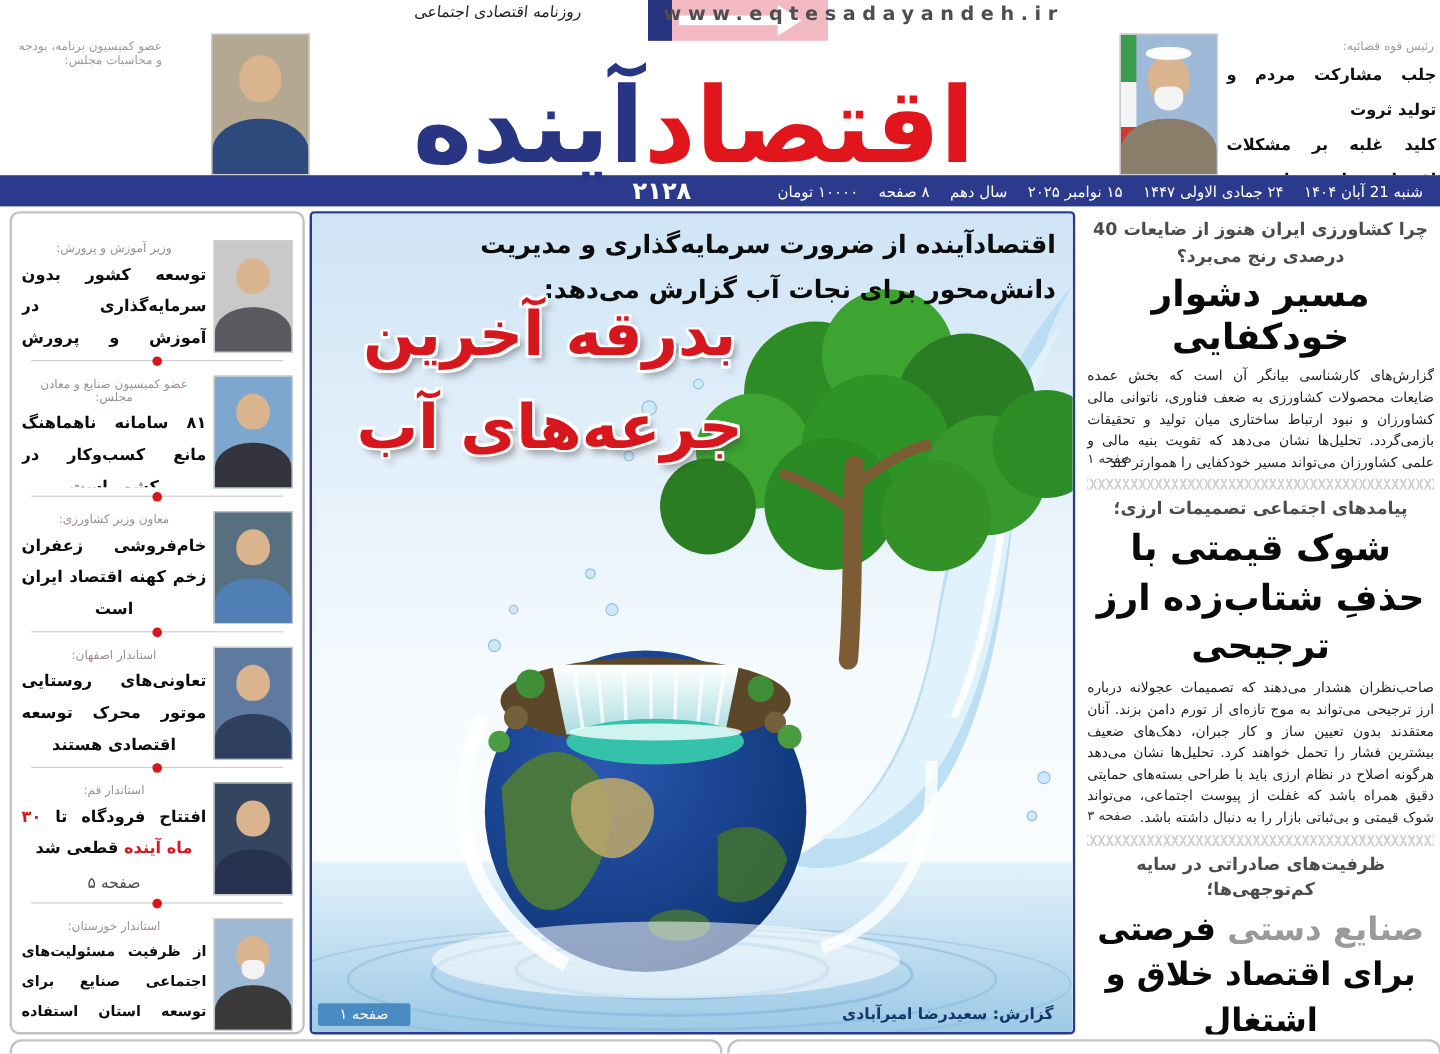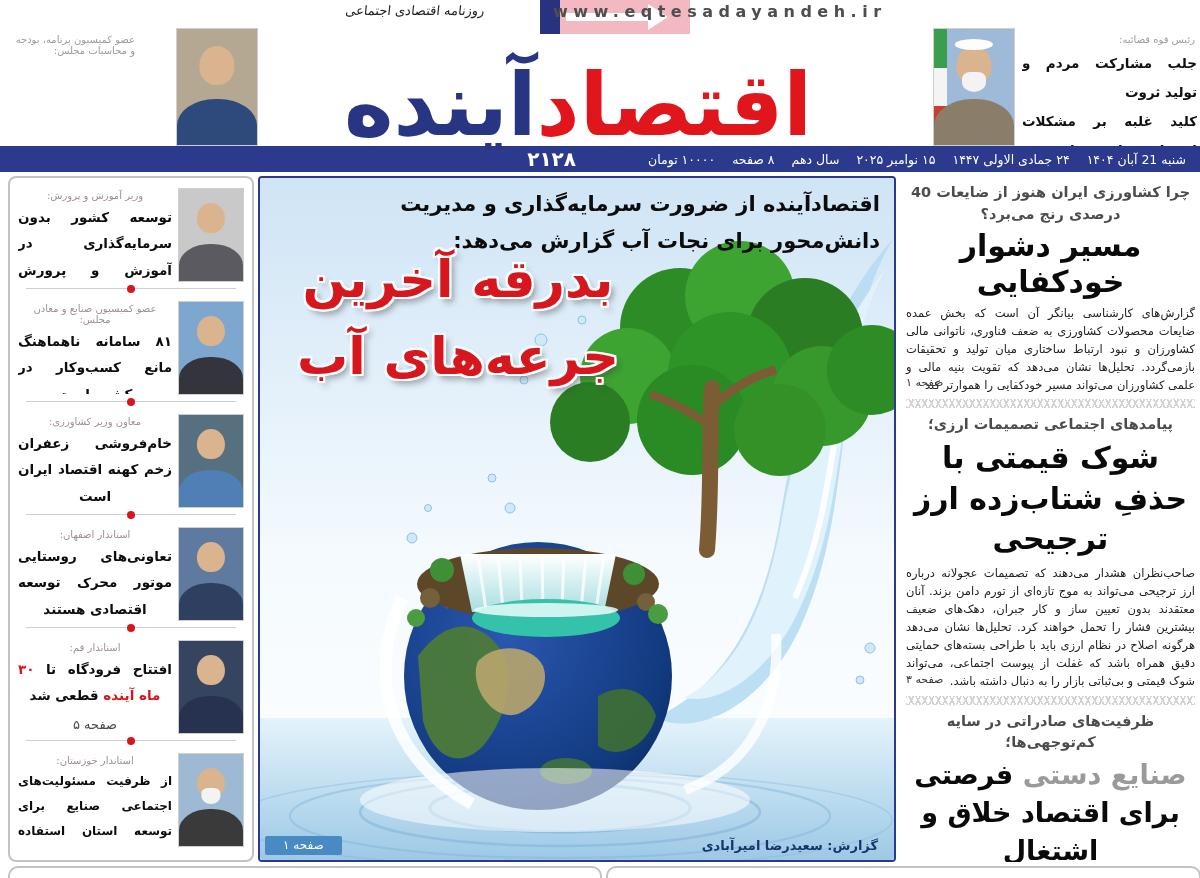--- a/index.html
+++ b/index.html
@@ -45,21 +45,21 @@
                  background:#fdfdfd;border-radius:50%;z-index:3;}
   .hd-box .photo{width:80px;height:116px;}
 
   
   .datebar{position:absolute;left:0;top:146px;width:1200px;height:26px;background:#2c3a8d;color:#fff;
            display:flex;align-items:center;font-size:12.5px;padding:0 14px;box-sizing:border-box;column-gap:17px;}
   .datebar .issue{font-size:20px;font-weight:bold;margin-right:55px;letter-spacing:1px;}
 
   
   .sidebar{position:absolute;left:8px;top:176px;width:246px;height:686px;border:2px solid #c3c3c3;
-           border-radius:8px;box-sizing:border-box;background:#fff;padding:4px 0;overflow:hidden;}
+           border-radius:8px;box-sizing:border-box;background:#fff;padding:16px 0;overflow:hidden;}
   .sb-item{display:flex;gap:6px;padding:6px 8px 2px;height:101px;box-sizing:border-box;}
   .sb-item .photo{width:64px;height:92px;}
   .sb-txt{flex:1;display:flex;flex-direction:column;overflow:hidden;}
   .sb-kicker{font-size:10px;color:#a18f8f;text-align:center;margin:2px 0 3px;}
   .sb-title{font-size:13.5px;font-weight:bold;color:#0d0d0d;line-height:1.95;
             text-align:justify;text-align-last:center;}
   .sb-title .red{color:#d6171e;}
   .sb-item.small .sb-title{font-size:12px;line-height:2.1;}
   .sb-page{font-size:13px;color:#4a4a4a;text-align:center;margin-top:auto;padding-bottom:1px;}
   .sb-div{position:relative;height:1px;background:#cfcfcf;margin:5px 16px 6px;}

